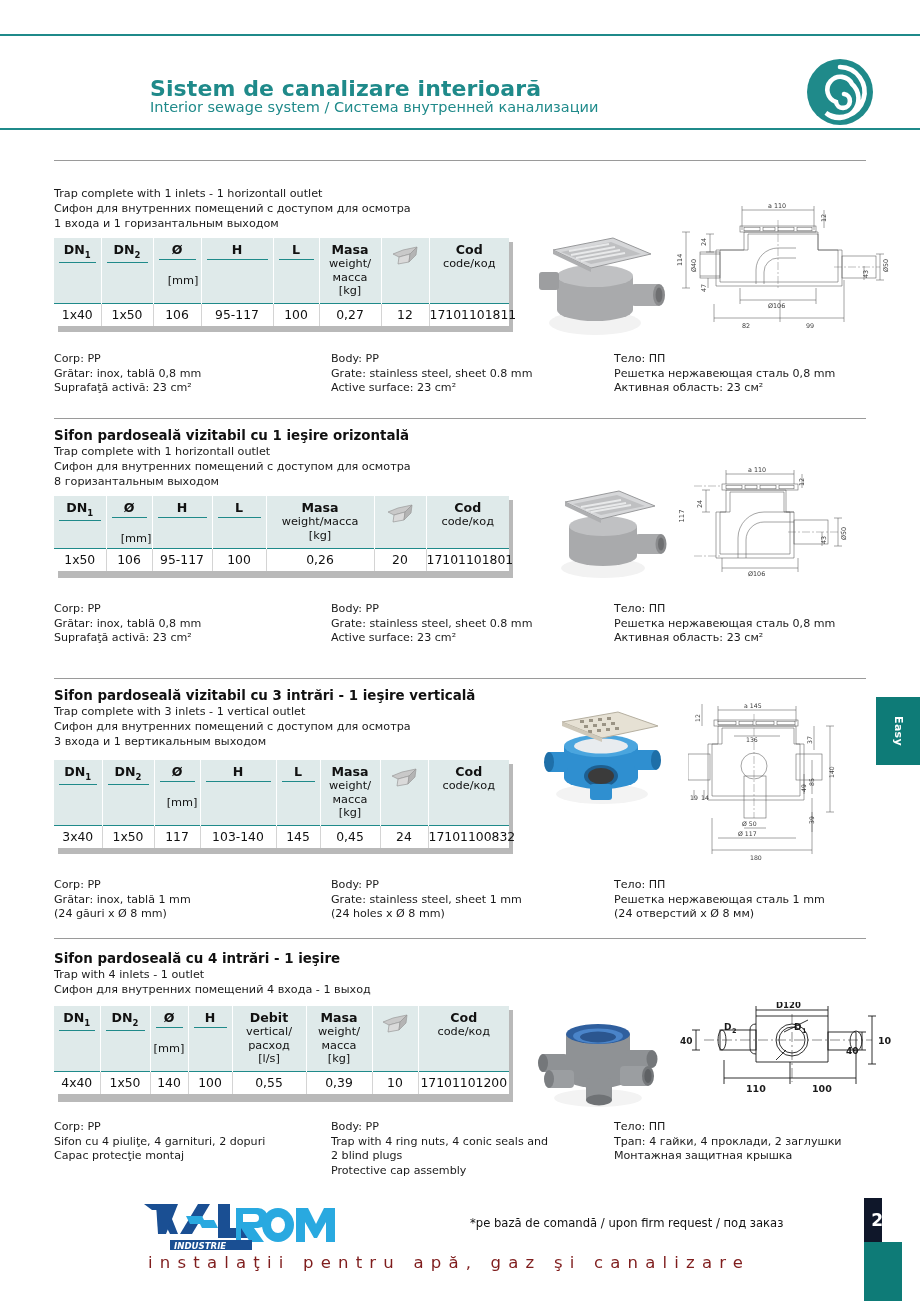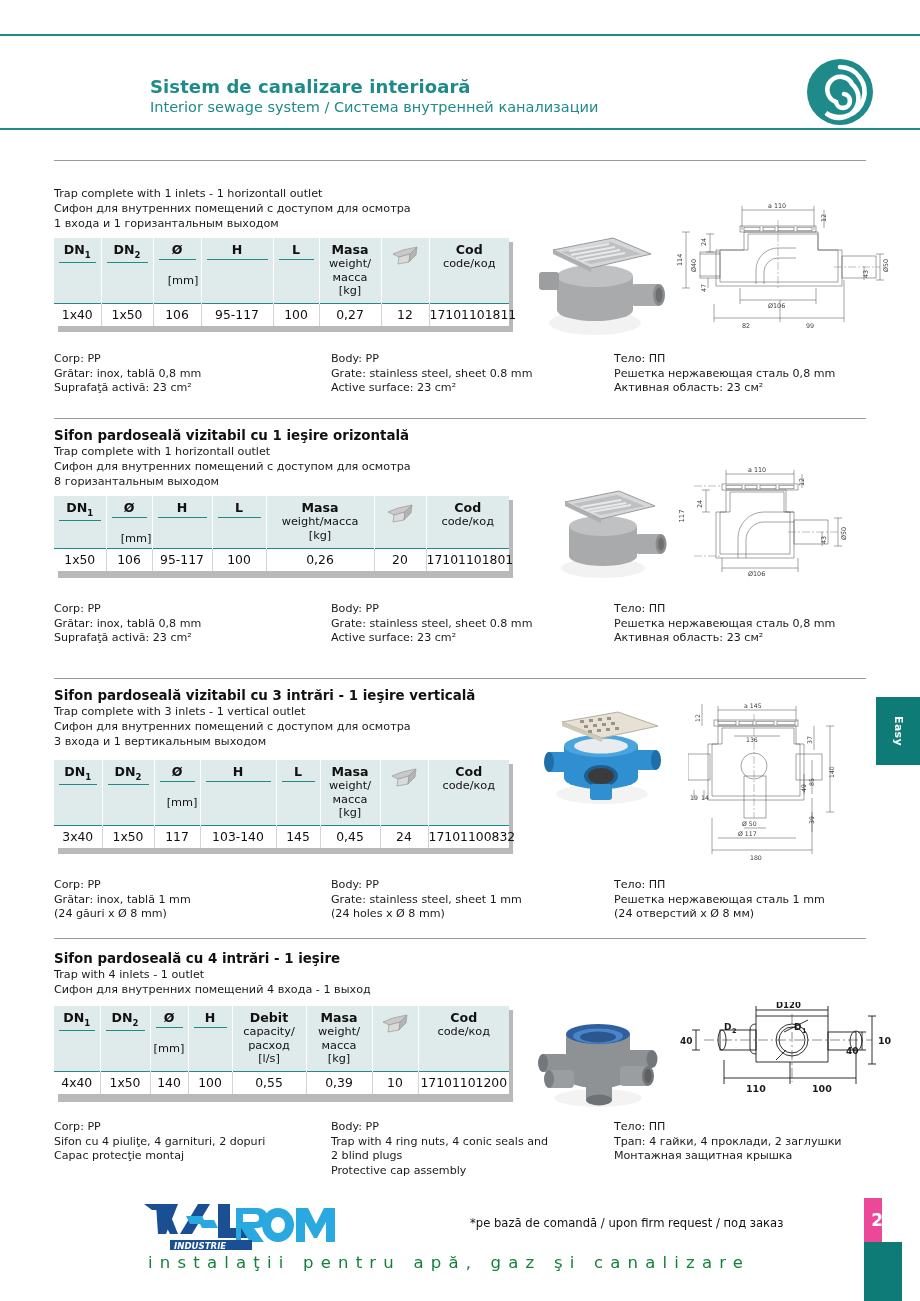--- a/index.html
+++ b/index.html
@@ -9,21 +9,21 @@
     color:#1a1a1a;
   }
   .page{position:absolute;inset:0;}
 
   
   .hdr{position:absolute;left:0;top:0;width:920px;height:140px;}
   .hdr-rule-top{position:absolute;left:0;top:34px;width:920px;height:2px;background:#1f8a8a;}
   .hdr-rule-bot{position:absolute;left:0;top:128px;width:920px;height:2px;background:#1f8a8a;}
   .hdr-title{
     position:absolute;left:150px;top:76px;
-    font-size:18px;font-weight:bold;color:#1f8a8a;letter-spacing:.1px;
+    font-size:22px;font-weight:bold;color:#1f8a8a;letter-spacing:.1px;
     white-space:nowrap;
   }
   .hdr-sub{
     position:absolute;left:150px;top:99px;
     font-size:14.5px;font-weight:normal;color:#1f8a8a;white-space:nowrap;
   }
   .logo-spiral{position:absolute;left:806px;top:58px;width:68px;height:68px;}
 
   
   .sec{position:absolute;left:54px;width:812px;}
@@ -84,33 +84,33 @@
     color:#fff;font-size:11px;font-weight:bold;letter-spacing:.3px;
     white-space:nowrap;
   }
 
   
   .foot{position:absolute;left:0;top:1186px;width:920px;height:115px;}
   .foot-note{
     position:absolute;left:470px;top:1216px;font-size:11.6px;color:#111;white-space:nowrap;
   }
   .pagebox{
-    position:absolute;left:864px;top:1198px;width:18px;height:44px;background:#ec4899;
+    position:absolute;left:864px;top:1198px;width:18px;height:44px;background:#0f172a;
   }
   .pagebox span{
     position:absolute;left:0;top:0;width:38px;height:44px;
     display:flex;align-items:center;justify-content:center;
     color:#fff;font-size:17px;font-weight:bold;
   }
   .pagebar{
     position:absolute;left:864px;top:1242px;width:38px;height:59px;background:#0e7b77;
   }
   .tagline{
     position:absolute;left:148px;top:1253px;
-    font-size:16.5px;color:#15803d;letter-spacing:7.2px;white-space:nowrap;
+    font-size:16.5px;color:#7f1d1d;letter-spacing:7.2px;white-space:nowrap;
   }
   .valrom{position:absolute;left:140px;top:1200px;width:195px;height:58px;}
 </style>
 </head>
 <body>
 
 <div class="page">
 
   <div class="hdr">
     <div class="hdr-rule-top"></div>
@@ -734,21 +734,21 @@
           </th>
           <th>
             <span class="hd-main">H</span>
             <div class="hd-rule"></div>
             <span class="hd-sub">&nbsp;</span>
             <span class="hd-unit">&nbsp;</span>
             <span class="hd-unit">&nbsp;</span>
           </th>
           <th>
             <span class="hd-main">Debit</span>
-            <span class="hd-sub">capacity/</span>
+            <span class="hd-sub">vertical/</span>
             <span class="hd-sub">расход</span>
             <span class="hd-unit">[l/s]</span>
           </th>
           <th>
             <span class="hd-main">Masa</span>
             <span class="hd-sub">weight/</span>
             <span class="hd-sub">масса</span>
             <span class="hd-unit">[kg]</span>
           </th>
           <th>

